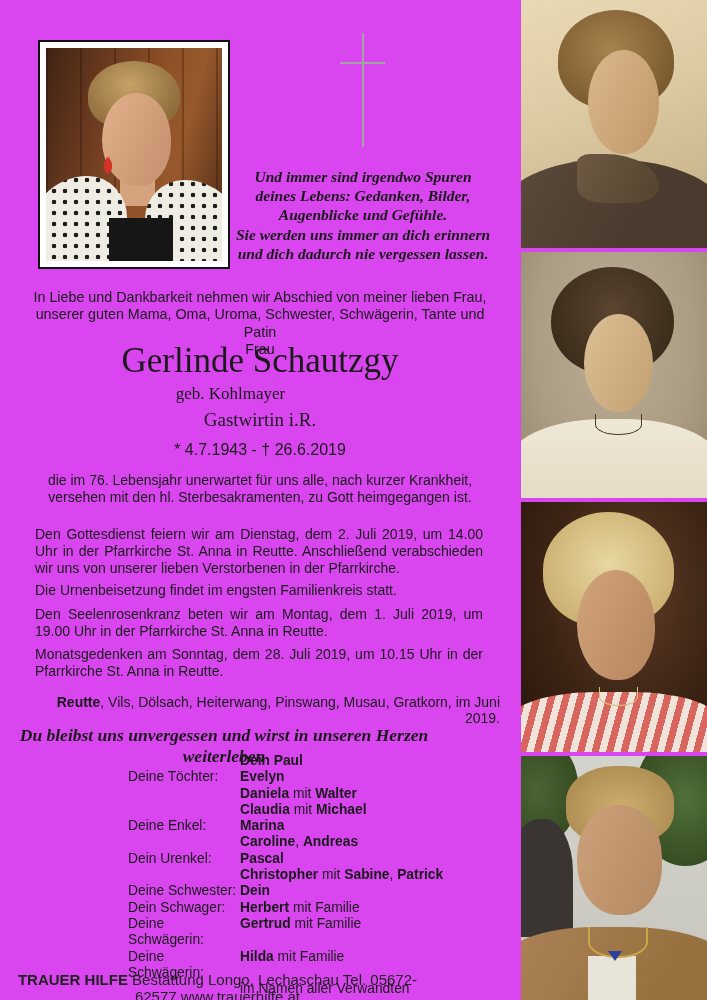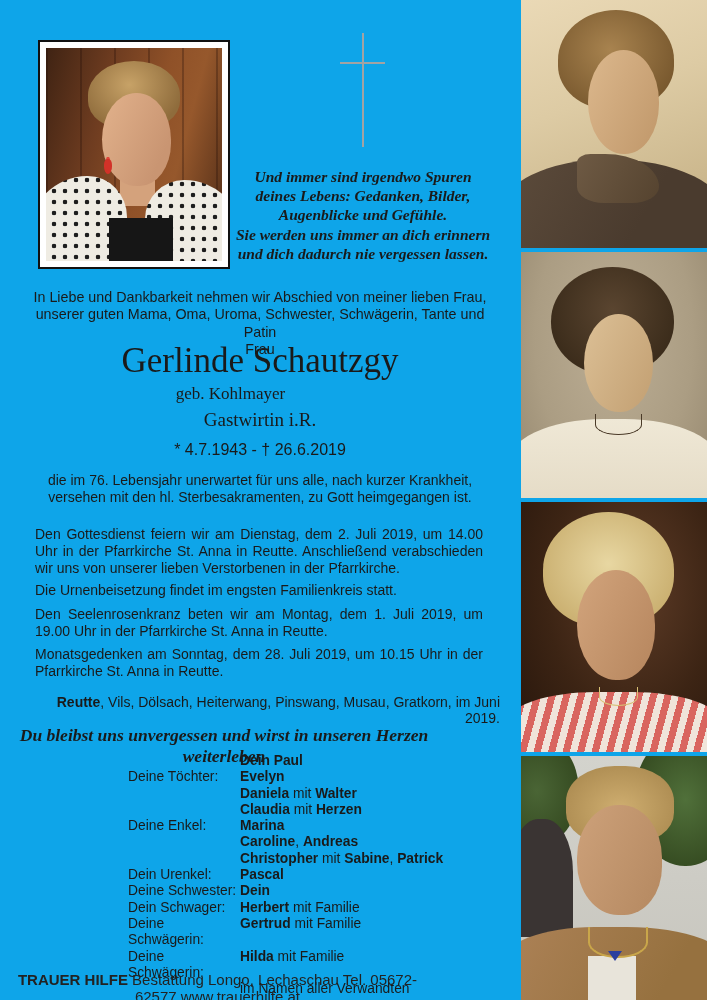--- a/index.html
+++ b/index.html
@@ -1,16 +1,16 @@
 <!DOCTYPE html>
 <html><head>
 <meta charset="utf-8">
 <style>
   html,body{margin:0;padding:0;background:#ffffff;}
-  .page{position:relative;width:707px;height:1000px;background:#0ea5e9;overflow:hidden;
+  .page{position:relative;width:707px;height:1000px;background:#d946ef;overflow:hidden;
         font-family:"Liberation Sans",sans-serif;color:#1a1a1a;}
   .abs{position:absolute;}
 
   
   .portrait-frame{left:38px;top:40px;width:176px;height:213px;border:2px solid #111;
                   background:#fff;padding:6px;}
   .portrait-photo{position:relative;width:100%;height:100%;overflow:hidden;
     background:
       repeating-linear-gradient(90deg, rgba(30,10,5,.28) 0 2px, rgba(0,0,0,0) 2px 34px),
       linear-gradient(105deg,#3f2313 0%,#6e3c20 30%,#8f5128 55%,#96582c 70%,#4b2915 100%);}
@@ -181,37 +181,37 @@
       <div class="fam-row">
         <span class="fam-label">Deine Töchter:</span>
         <span class="fam-value"><span class="b">Evelyn</span></span>
       </div>
       <div class="fam-row">
         <span class="fam-label"></span>
         <span class="fam-value"><span class="b">Daniela</span><span> mit </span><span class="b">Walter</span></span>
       </div>
       <div class="fam-row">
         <span class="fam-label"></span>
-        <span class="fam-value"><span class="b">Claudia</span><span> mit </span><span class="b">Herzen</span></span>
+        <span class="fam-value"><span class="b">Claudia</span><span> mit </span><span class="b">Michael</span></span>
       </div>
       <div class="fam-row">
         <span class="fam-label">Deine Enkel:</span>
         <span class="fam-value"><span class="b">Marina</span></span>
       </div>
       <div class="fam-row">
         <span class="fam-label"></span>
         <span class="fam-value"><span class="b">Caroline</span><span>, </span><span class="b">Andreas</span></span>
       </div>
       <div class="fam-row">
-        <span class="fam-label"></span>
-        <span class="fam-value"><span class="b">Christopher</span><span> mit </span><span class="b">Sabine</span><span>, </span><span class="b">Patrick</span></span>
-      </div>
-      <div class="fam-row">
         <span class="fam-label">Dein Urenkel:</span>
         <span class="fam-value"><span class="b">Pascal</span></span>
+      </div>
+      <div class="fam-row">
+        <span class="fam-label"></span>
+        <span class="fam-value"><span class="b">Christopher</span><span> mit </span><span class="b">Sabine</span><span>, </span><span class="b">Patrick</span></span>
       </div>
       <div class="fam-row">
         <span class="fam-label">Deine Schwester:</span>
         <span class="fam-value"><span class="b">Dein</span></span>
       </div>
       <div class="fam-row">
         <span class="fam-label">Dein Schwager:</span>
         <span class="fam-value"><span class="b">Herbert</span><span> mit Familie</span></span>
       </div>
       <div class="fam-row">

